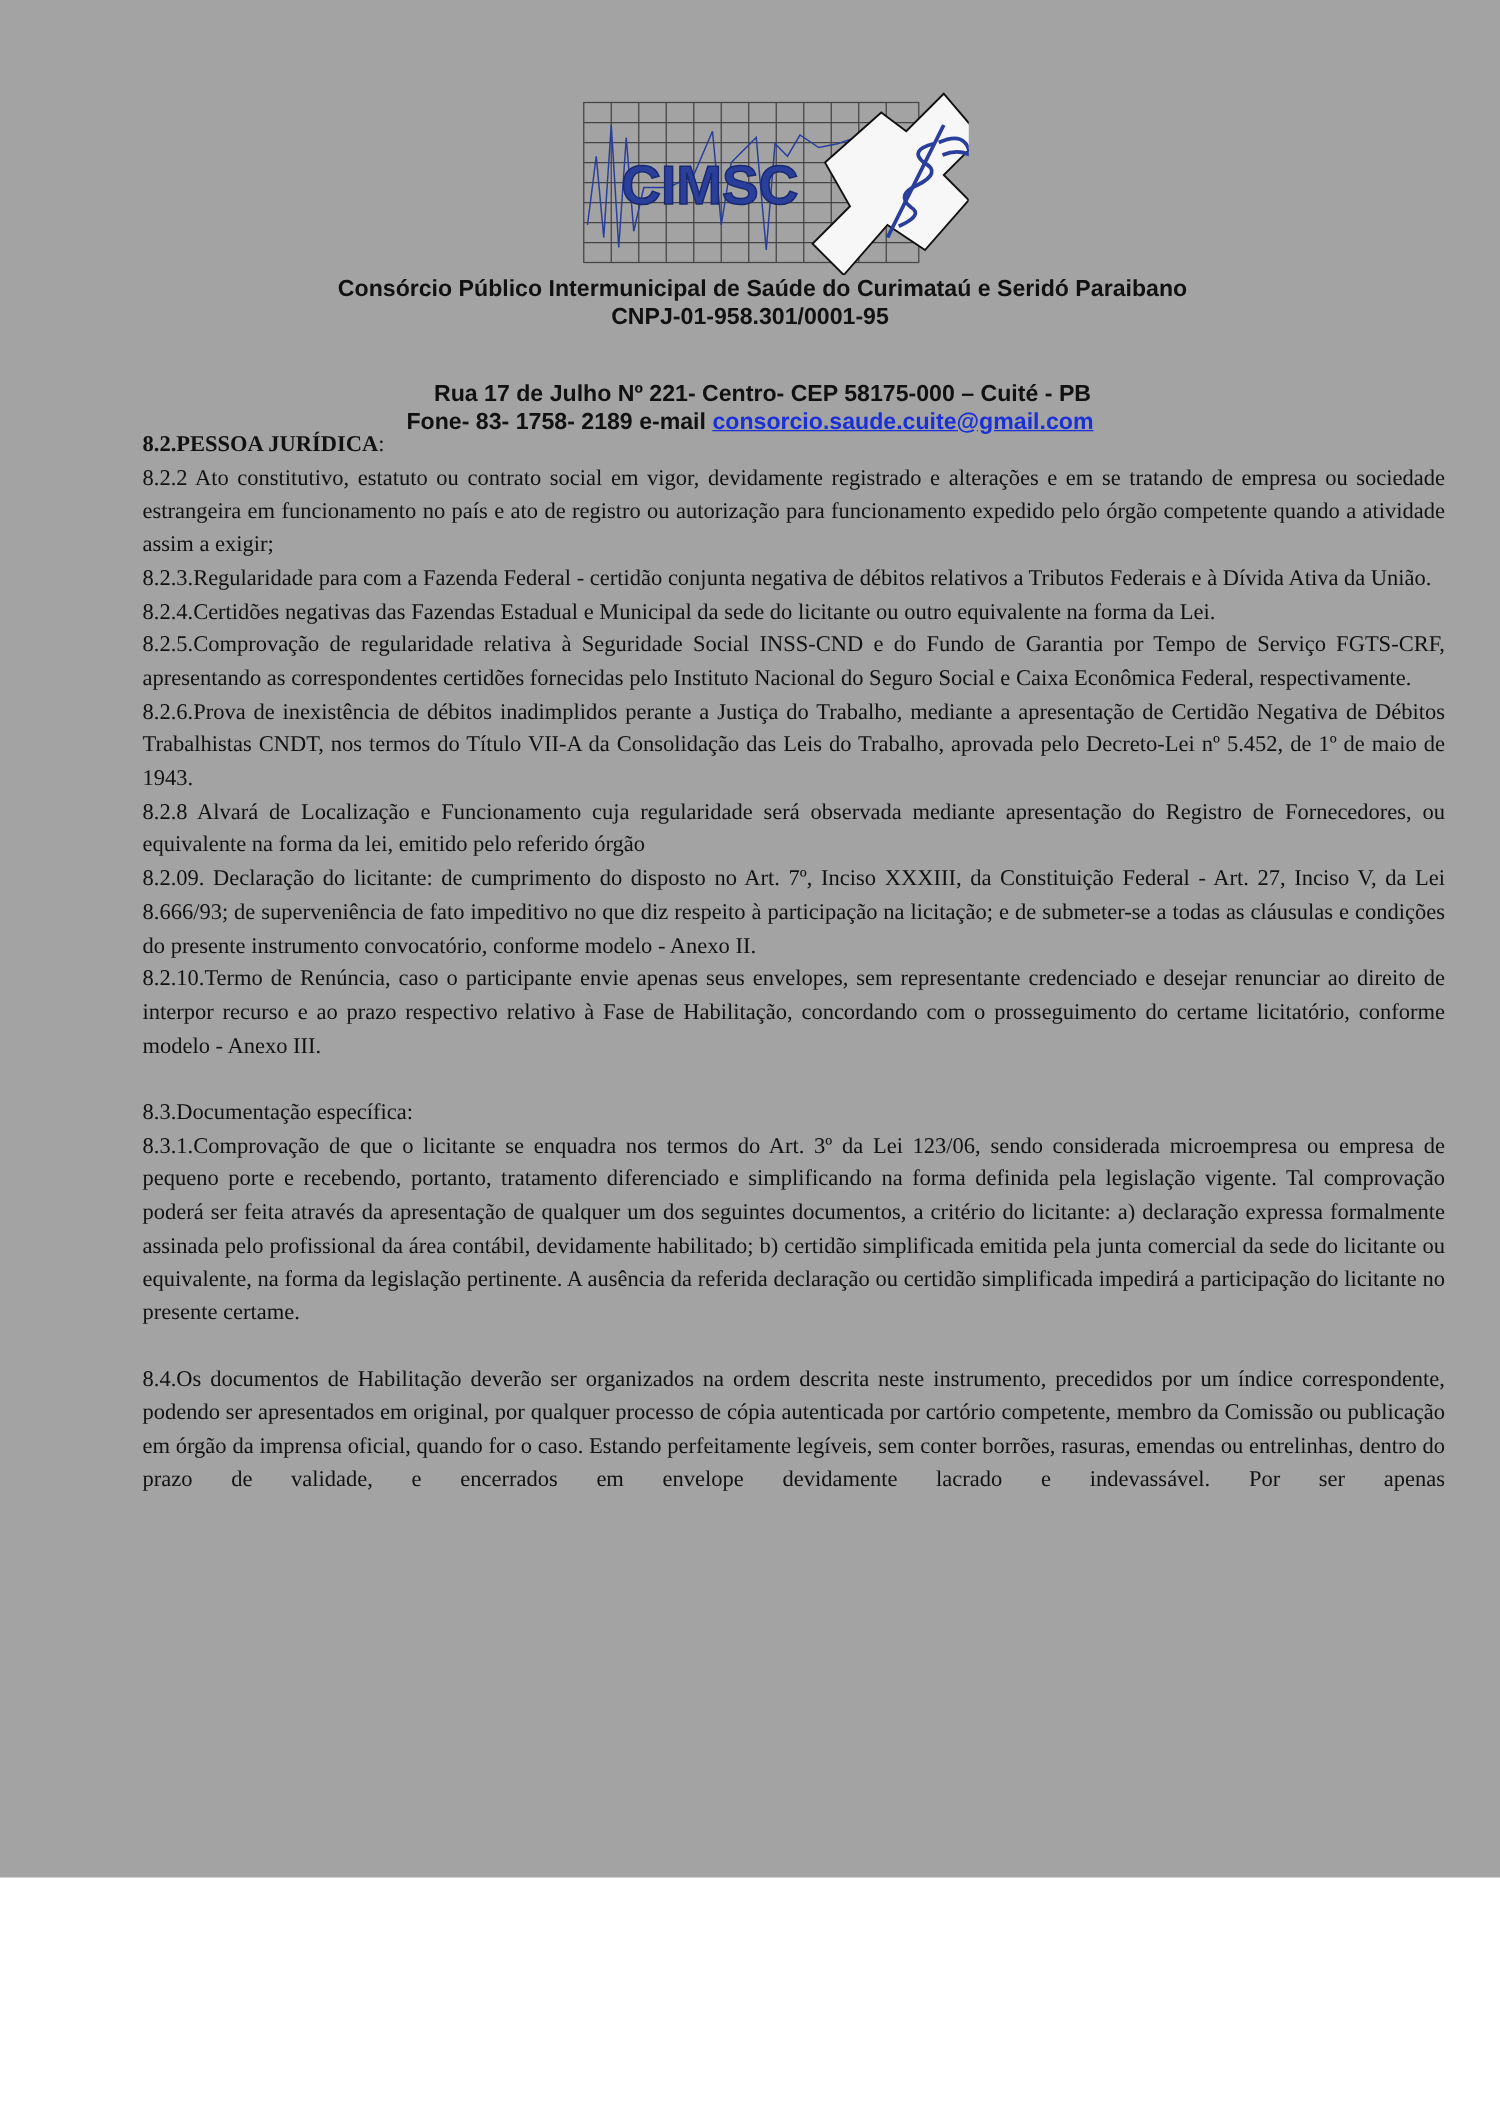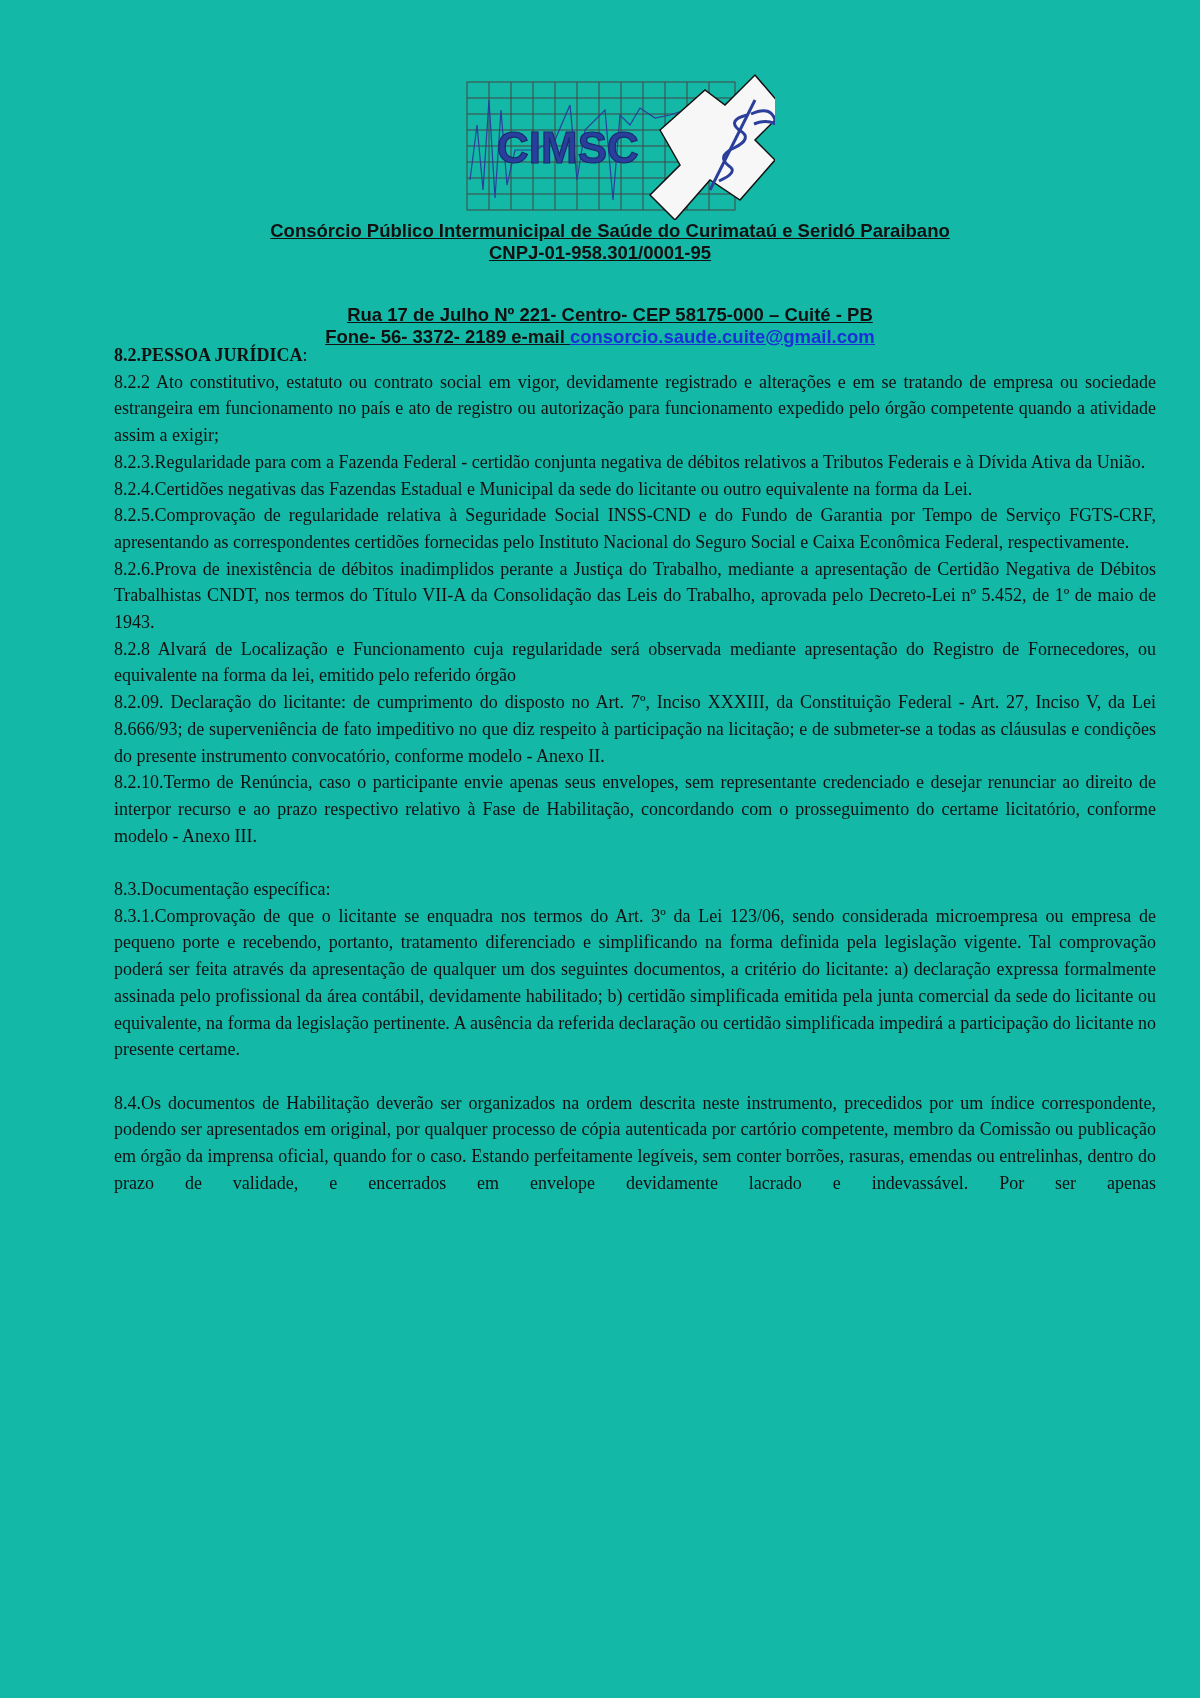--- a/index.html
+++ b/index.html
@@ -1,25 +1,25 @@
 <!DOCTYPE html>
 <html><head>
 <meta charset="utf-8">
 <style>
   html, body { margin: 0; padding: 0; background: #ffffff; }
   body { width: 1200px; height: 1698px; position: relative; overflow: hidden; }
-  .page { position: relative; width: 1200px; height: 1698px; background: #14b8a6; }
+  .page { position: relative; width: 1200px; height: 1502px; background: #a3a3a3; }
 
   .logo { position: absolute; left: 455px; top: 70px; width: 320px; height: 150px; }
 
   .letterhead {
     position: absolute; left: 0; top: 220px; width: 1200px;
     text-align: center;
     font-family: "Liberation Sans", sans-serif;
-    font-weight: bold; font-size: 18.5px; line-height: 21.5px; color: #111; text-decoration: underline;
+    font-weight: bold; font-size: 18.5px; line-height: 21.5px; color: #111;
   }
   .letterhead .l1 { padding-left: 20px; }
   .letterhead .l3 { padding-left: 20px; margin-top: 41px; }
   .letterhead a { color: #1a2fd6; text-decoration: underline; }
 
   .body {
     position: absolute; left: 114px; top: 342px; width: 1042px;
     font-family: "Liberation Serif", serif;
     font-size: 18px; line-height: 26.7px; color: #111;
     text-align: justify;
@@ -65,21 +65,21 @@
         <path d="M296,44 q22,-10 25,10 q-10,-5 -22,0"></path>
       </g>
     </g>
     <text x="42" y="93" font-family="Liberation Sans, sans-serif" font-weight="bold" font-size="44" fill="#2a3f9c" stroke="#1a2a70" stroke-width="1.2">CIMSC</text>
   </svg>
 
   <div class="letterhead">
     <div class="l1">Consórcio Público Intermunicipal de Saúde do  Curimataú e Seridó Paraibano</div>
     <div class="l2">CNPJ-01-958.301/0001-95</div>
     <div class="l3">Rua 17 de Julho Nº 221- Centro- CEP 58175-000 – Cuité - PB</div>
-    <div class="l4"><span>Fone- 56- 3372- 2189 e-mail </span><a href="mailto:consorcio.saude.cuite@gmail.com">consorcio.saude.cuite@gmail.com</a></div>
+    <div class="l4"><span>Fone- 83- 1758- 2189 e-mail </span><a href="mailto:consorcio.saude.cuite@gmail.com">consorcio.saude.cuite@gmail.com</a></div>
   </div>
 
   <div class="body">
     <p><span class="heading-bold">8.2.PESSOA JURÍDICA</span><span>:</span></p>
     <p>8.2.2 Ato constitutivo, estatuto ou contrato social em vigor, devidamente registrado e alterações e em se tratando de empresa ou sociedade estrangeira em funcionamento no país e ato de registro ou autorização para funcionamento expedido pelo órgão competente quando a atividade assim a exigir;</p>
     <p>8.2.3.Regularidade para com a Fazenda Federal - certidão conjunta negativa de débitos relativos a Tributos Federais e à Dívida Ativa da União.</p>
     <p>8.2.4.Certidões negativas das Fazendas Estadual e Municipal da sede do licitante ou outro equivalente na forma da Lei.</p>
     <p>8.2.5.Comprovação de regularidade relativa à Seguridade Social INSS-CND e do Fundo de Garantia por Tempo de Serviço FGTS-CRF, apresentando as correspondentes certidões fornecidas pelo Instituto Nacional do Seguro Social e Caixa Econômica Federal, respectivamente.</p>
     <p>8.2.6.Prova de inexistência de débitos inadimplidos perante a Justiça do Trabalho, mediante a apresentação de Certidão Negativa de Débitos Trabalhistas CNDT, nos termos do Título VII-A da Consolidação das Leis do Trabalho, aprovada pelo Decreto-Lei nº 5.452, de 1º de maio de 1943.</p>
     <p>8.2.8 Alvará de Localização e Funcionamento cuja regularidade será observada mediante apresentação do Registro de Fornecedores, ou equivalente na forma da lei, emitido pelo referido órgão</p>

